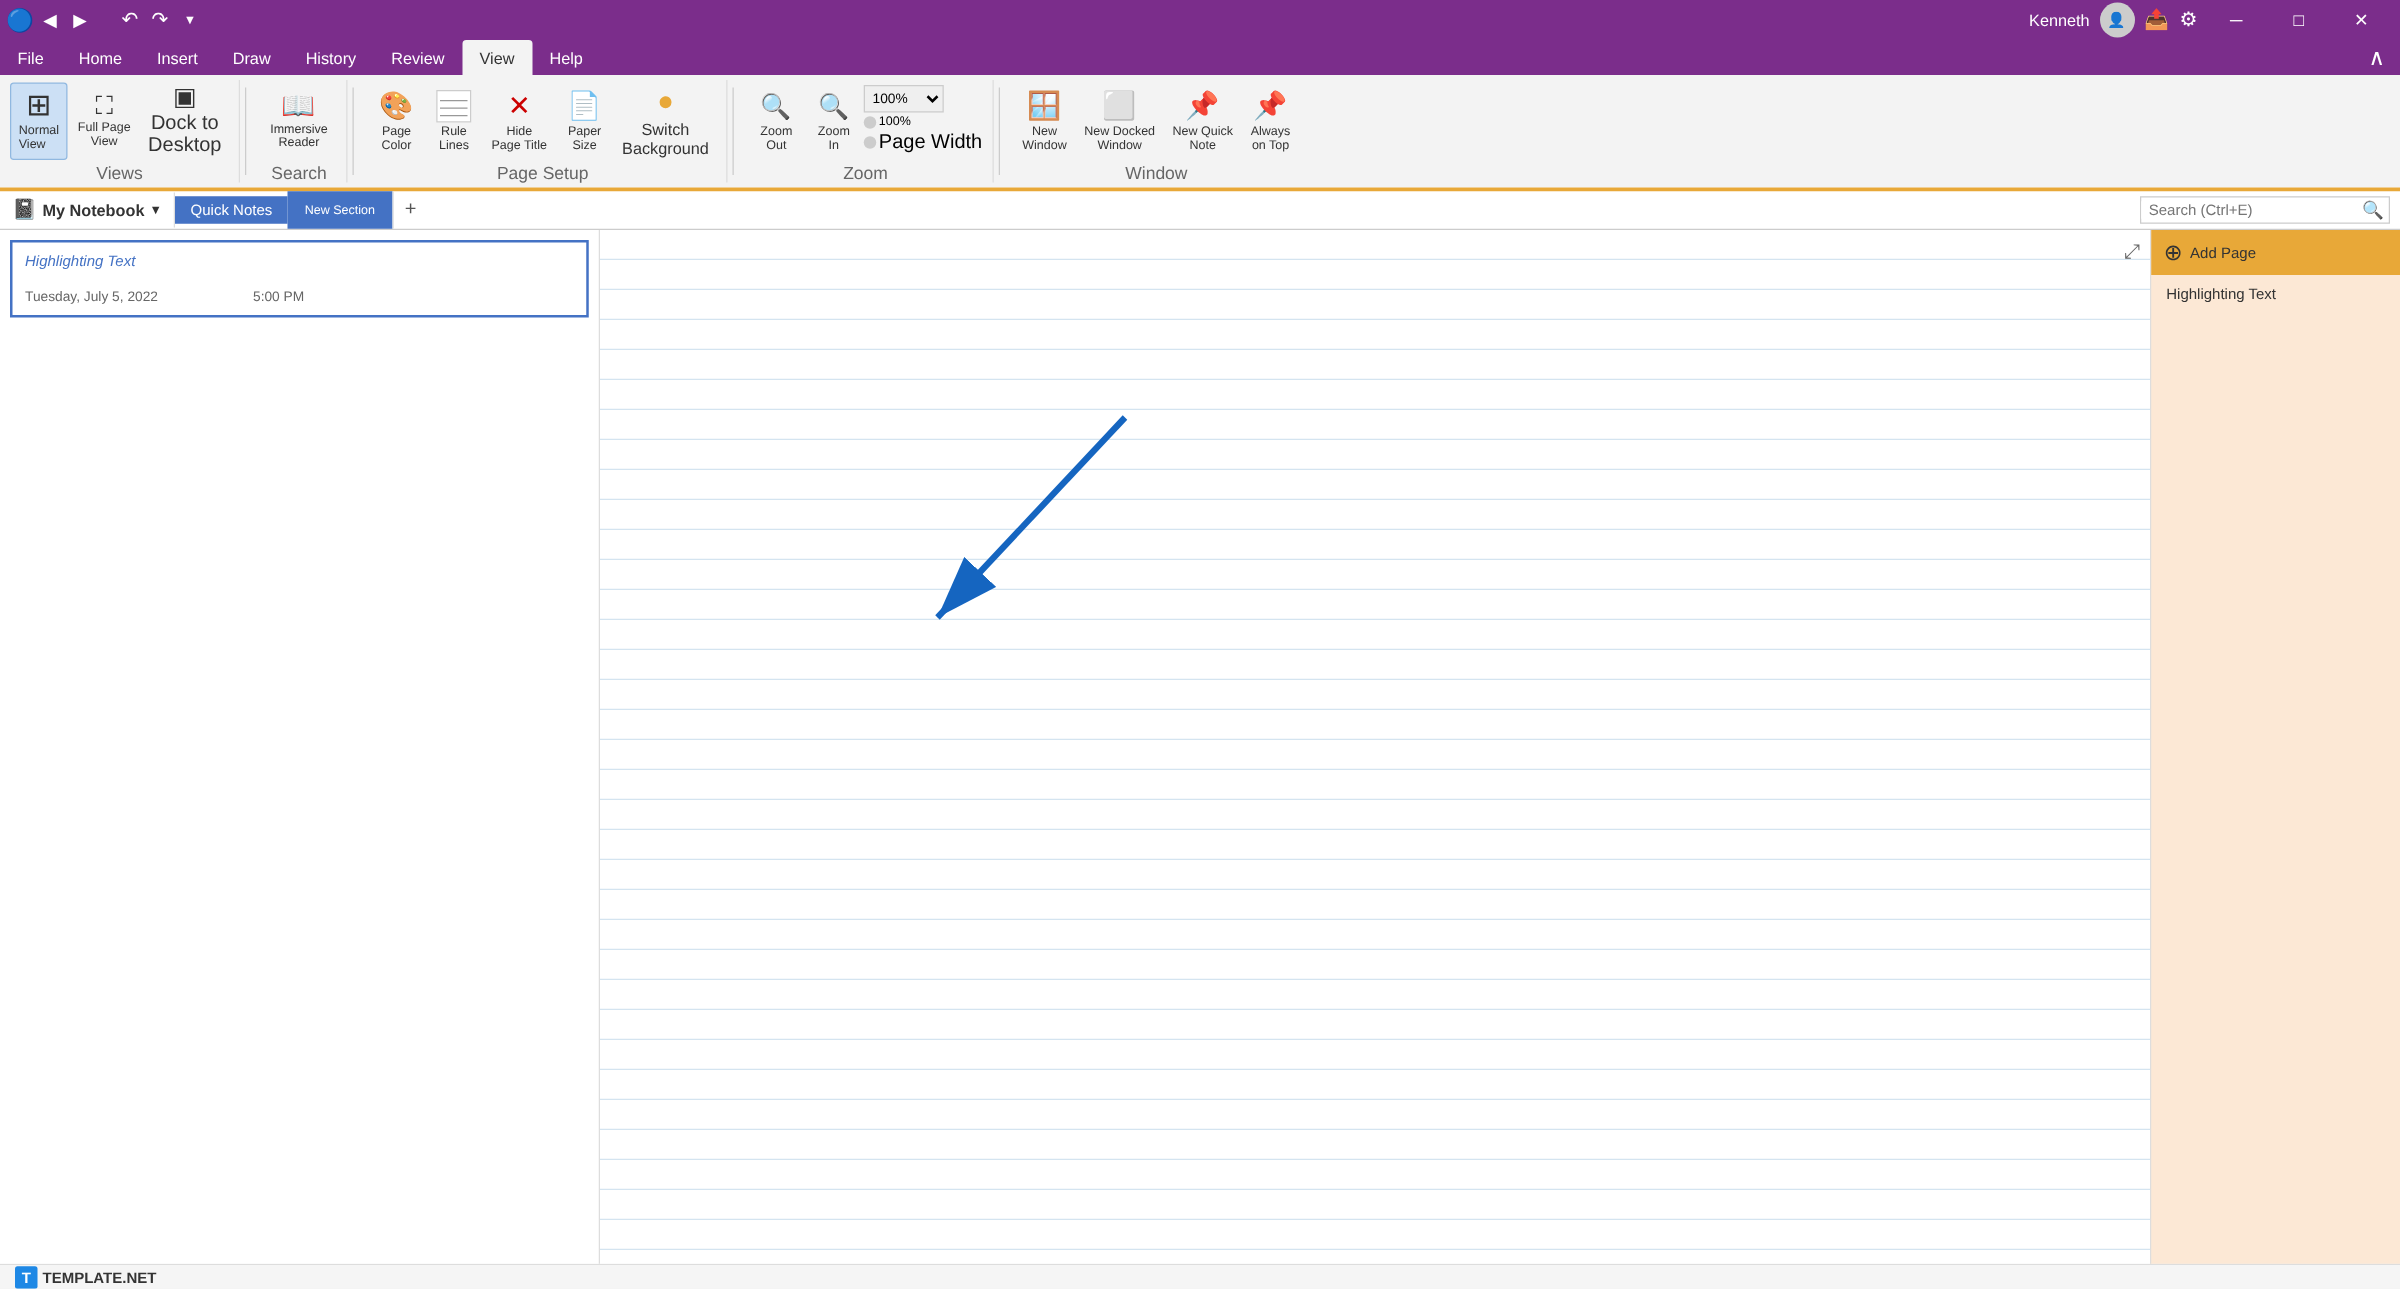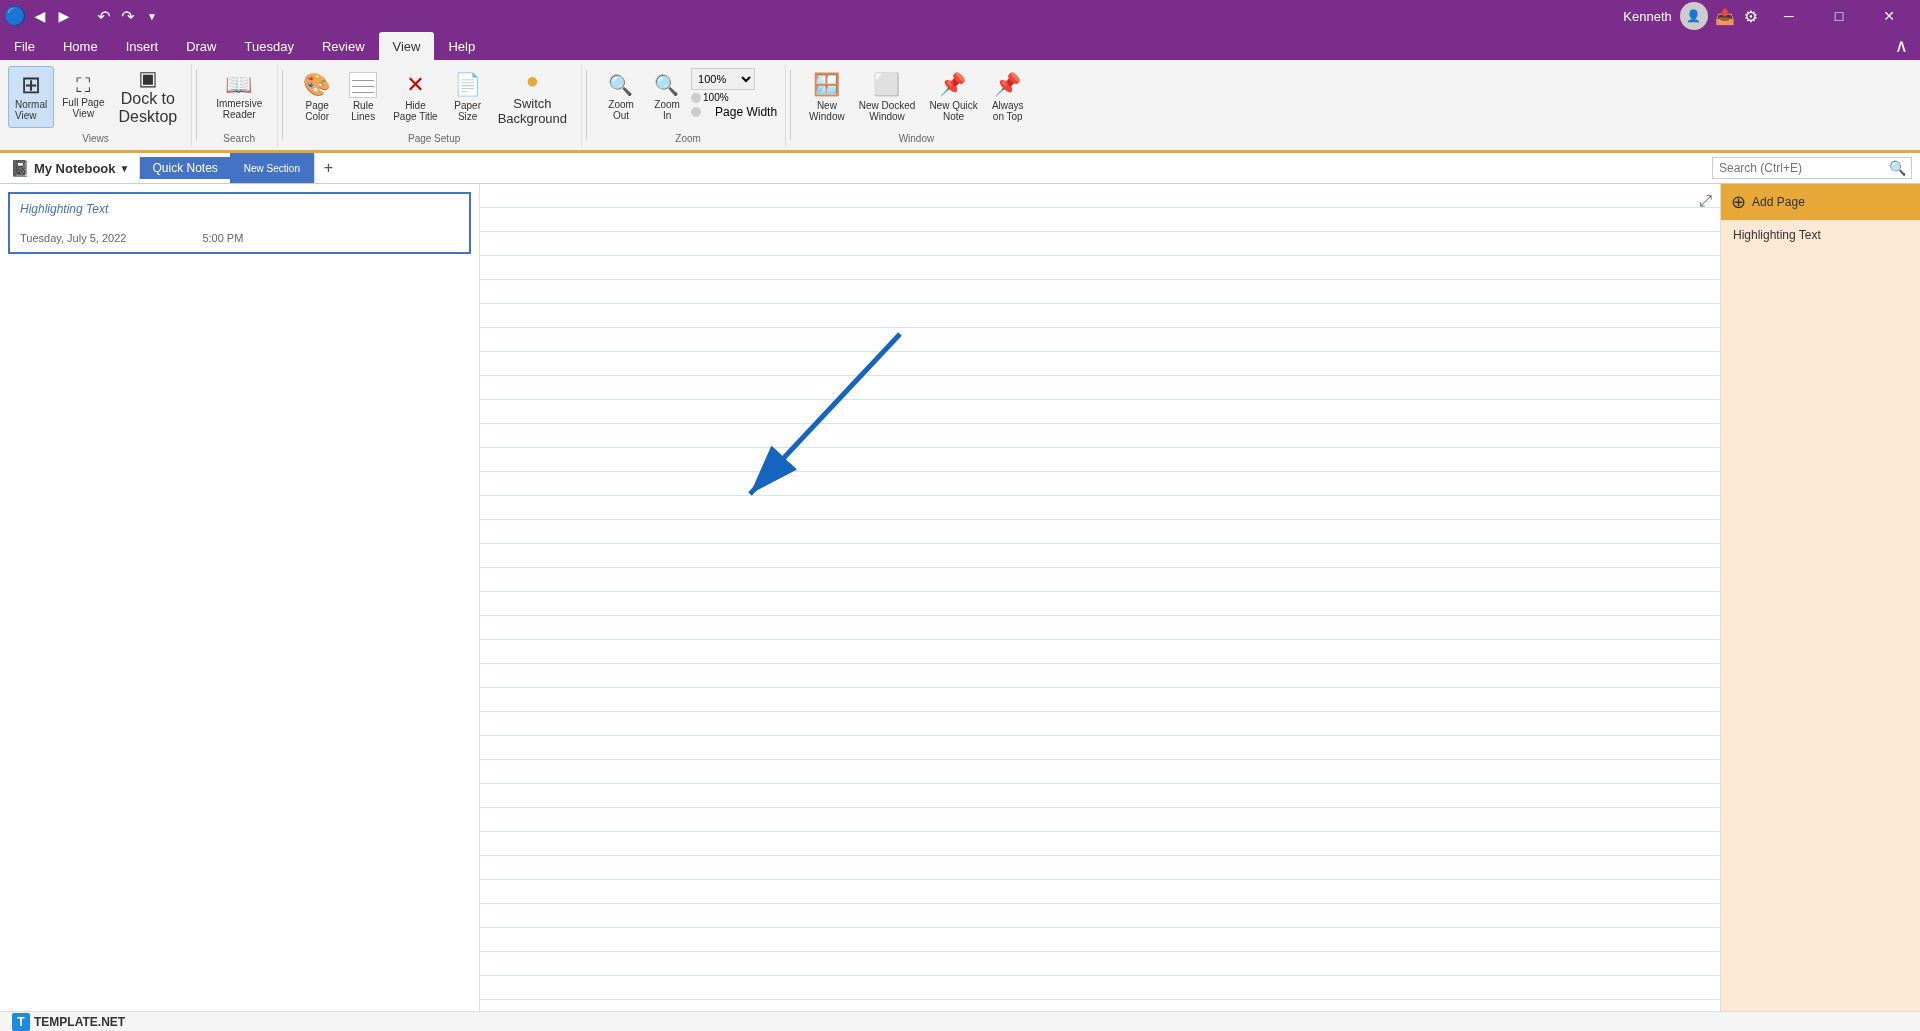--- a/index.html
+++ b/index.html
@@ -58,21 +58,21 @@
       min-width: 60px;
     }
     .ribbon-group:last-child { border-right: none; }
     .ribbon-group-items {
       display: flex;
       align-items: flex-start;
       gap: 2px;
       flex: 1;
     }
     .ribbon-group-label {
-      font-size: 10px;
+      font-size: 14px;
       color: #666;
       margin-top: 2px;
       text-align: center;
     }
     .ribbon-btn {
       display: flex;
       flex-direction: column;
       align-items: center;
       justify-content: center;
       padding: 2px 6px;
@@ -133,21 +133,21 @@
       <div class="win-btn close">✕</div>
     </div>
   </div>
 </div>
 
 <div class="ribbon-tabs">
   <div class="ribbon-tab">File</div>
   <div class="ribbon-tab">Home</div>
   <div class="ribbon-tab">Insert</div>
   <div class="ribbon-tab">Draw</div>
-  <div class="ribbon-tab">Tuesday</div>
+  <div class="ribbon-tab">History</div>
   <div class="ribbon-tab">Review</div>
   <div class="ribbon-tab active">View</div>
   <div class="ribbon-tab">Help</div>
   <div style="flex:1;"></div>
   <div style="color:white;font-size:18px;padding:0 12px;cursor:pointer;align-self:center;">∧</div>
 </div>
 
 <div class="ribbon-content">
 
   <div class="ribbon-group">
@@ -231,21 +231,21 @@
       <div style="display:flex;flex-direction:column;gap:2px;align-self:flex-start;margin-top:2px;">
         <select style="font-size:11px;border:1px solid #ccc;padding:2px;width:64px;height:22px;">
           <option>100%</option>
           <option>75%</option>
           <option>150%</option>
         </select>
         <div style="display:flex;align-items:center;gap:2px;font-size:10px;cursor:pointer;">
           <div style="width:10px;height:10px;border-radius:50%;background:#ccc;"></div>
           <span>100%</span>
         </div>
-        <div style="display:flex;align-items:center;gap:14px;font-size:12px;cursor:pointer;">
+        <div style="display:flex;align-items:center;gap:2px;font-size:16px;cursor:pointer;">
           <div style="width:10px;height:10px;border-radius:50%;background:#ccc;"></div>
           <span>Page Width</span>
         </div>
       </div>
     </div>
     <div class="ribbon-group-label">Zoom</div>
   </div>
 
   <div class="vertical-sep"></div>
 

